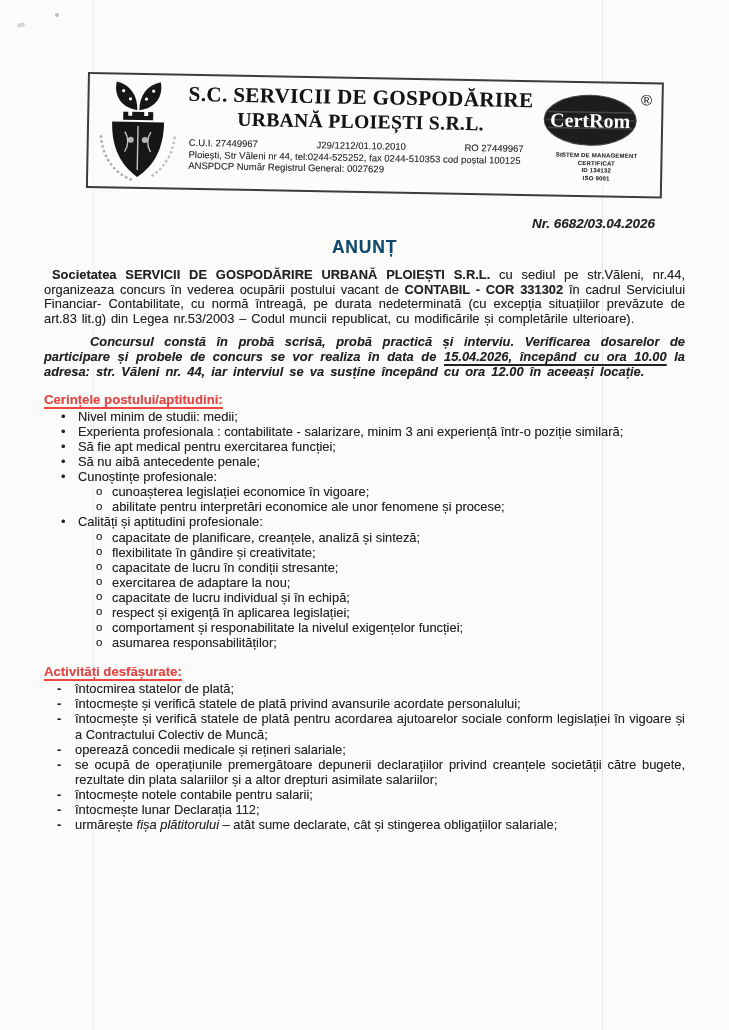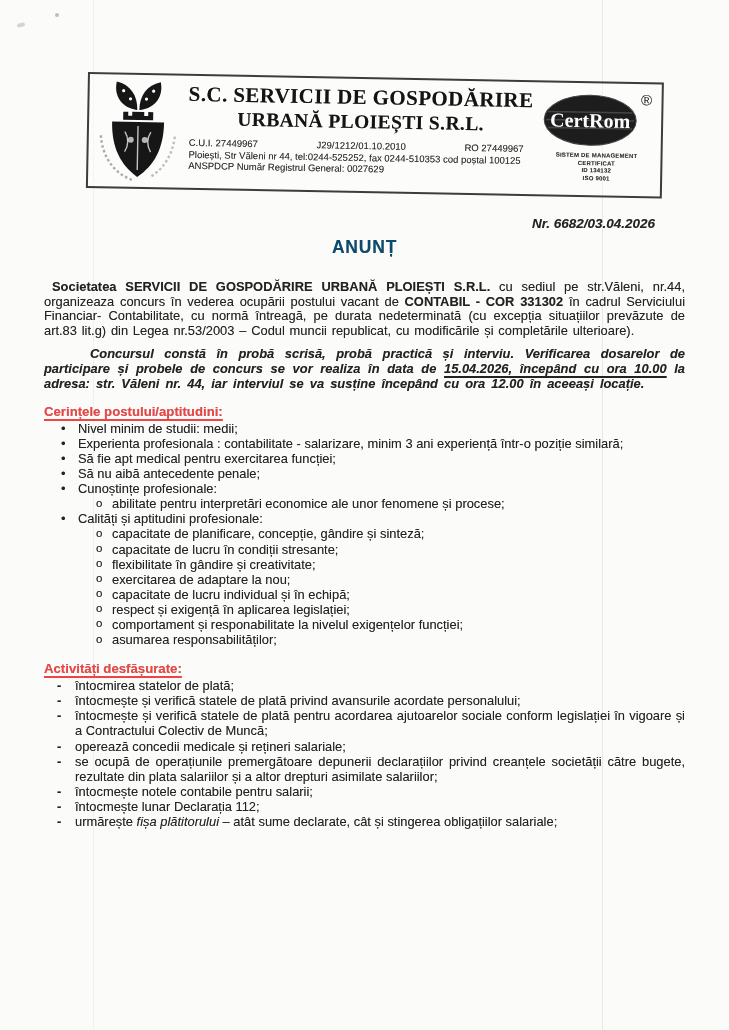--- a/index.html
+++ b/index.html
@@ -41,21 +41,21 @@
   .doc-number {
     position:absolute; top:216px; right:74px;
     font-style:italic; font-weight:600; font-size:13.5px; color:#242424;
   }
   .doc-title {
     position:absolute; top:237px; left:0; width:100%;
     text-align:center; font-size:17.5px; font-weight:700; letter-spacing:.8px;
     margin:0; color:#0c4a6e;
   }
 
-  .body-text { position:absolute; left:44px; top:280px; width:641px; font-size:12.9px; }
+  .body-text { position:absolute; left:44px; top:268px; width:641px; font-size:12.9px; }
   .body-text p { margin:0; }
   p.intro { text-align:justify; text-indent:8px; line-height:14.6px; word-spacing:1.2px; }
   p.exam  { margin-top:9px; text-align:justify; text-indent:46px; line-height:14.8px;
             font-weight:700; font-style:italic; word-spacing:2.5px; }
 
   .b { font-weight:700; }
   .i { font-style:italic; }
   .u { text-decoration:underline; text-decoration-thickness:1.5px; text-underline-offset:2.5px; }
 
   h2.sec {
@@ -144,26 +144,27 @@
     <p class="intro"><span class="b">Societatea SERVICII DE GOSPODĂRIRE URBANĂ PLOIEȘTI S.R.L.</span><span class=""> cu sediul pe str.Văleni, nr.44, organizeaza concurs în vederea ocupării postului vacant de </span><span class="b">CONTABIL - COR 331302</span><span class=""> în cadrul Serviciului Financiar- Contabilitate, cu normă întreagă, pe durata nedeterminată (cu excepția situațiilor prevăzute de art.83 lit.g) din Legea nr.53/2003 – Codul muncii republicat, cu modificările și completările ulterioare).</span></p>
     <p class="exam"><span class="">Concursul constă în probă scrisă, probă practică și interviu. Verificarea dosarelor de participare și probele de concurs se vor realiza în data de </span><span class="u">15.04.2026, începând cu ora 10.00</span><span class=""> la adresa: str. Văleni nr. 44, iar interviul se va susține începând cu ora 12.00 în aceeași locație.</span></p>
 
     <h2 class="sec">Cerințele postului/aptitudini:</h2>
     <ul class="req">
         <li>Nivel minim de studii: medii;</li>
         <li>Experienta profesionala : contabilitate - salarizare, minim 3 ani experiență într-o poziție similară;</li>
         <li>Să fie apt medical pentru exercitarea funcției;</li>
         <li>Să nu aibă antecedente penale;</li>
         <li>Cunoștințe profesionale:<ul class="sub">
+            <li>cunoașterea legislației economice în vigoare;</li>
             <li>abilitate pentru interpretări economice ale unor fenomene și procese;</li>
           </ul></li>
         <li>Calități și aptitudini profesionale:<ul class="sub">
-            <li>capacitate de planificare, concepție, gândire și sinteză;</li>
+            <li>capacitate de planificare, creanțele, analiză și sinteză;</li>
+            <li>flexibilitate în gândire și creativitate;</li>
             <li>capacitate de lucru în condiții stresante;</li>
-            <li>flexibilitate în gândire și creativitate;</li>
             <li>exercitarea de adaptare la nou;</li>
             <li>capacitate de lucru individual și în echipă;</li>
             <li>respect și exigență în aplicarea legislației;</li>
             <li>comportament și responabilitate la nivelul exigențelor funcției;</li>
             <li>asumarea responsabilităților;</li>
           </ul></li>
       </ul>
 
     <h2 class="sec sec2">Activități desfășurate:</h2>
     <ul class="act">

